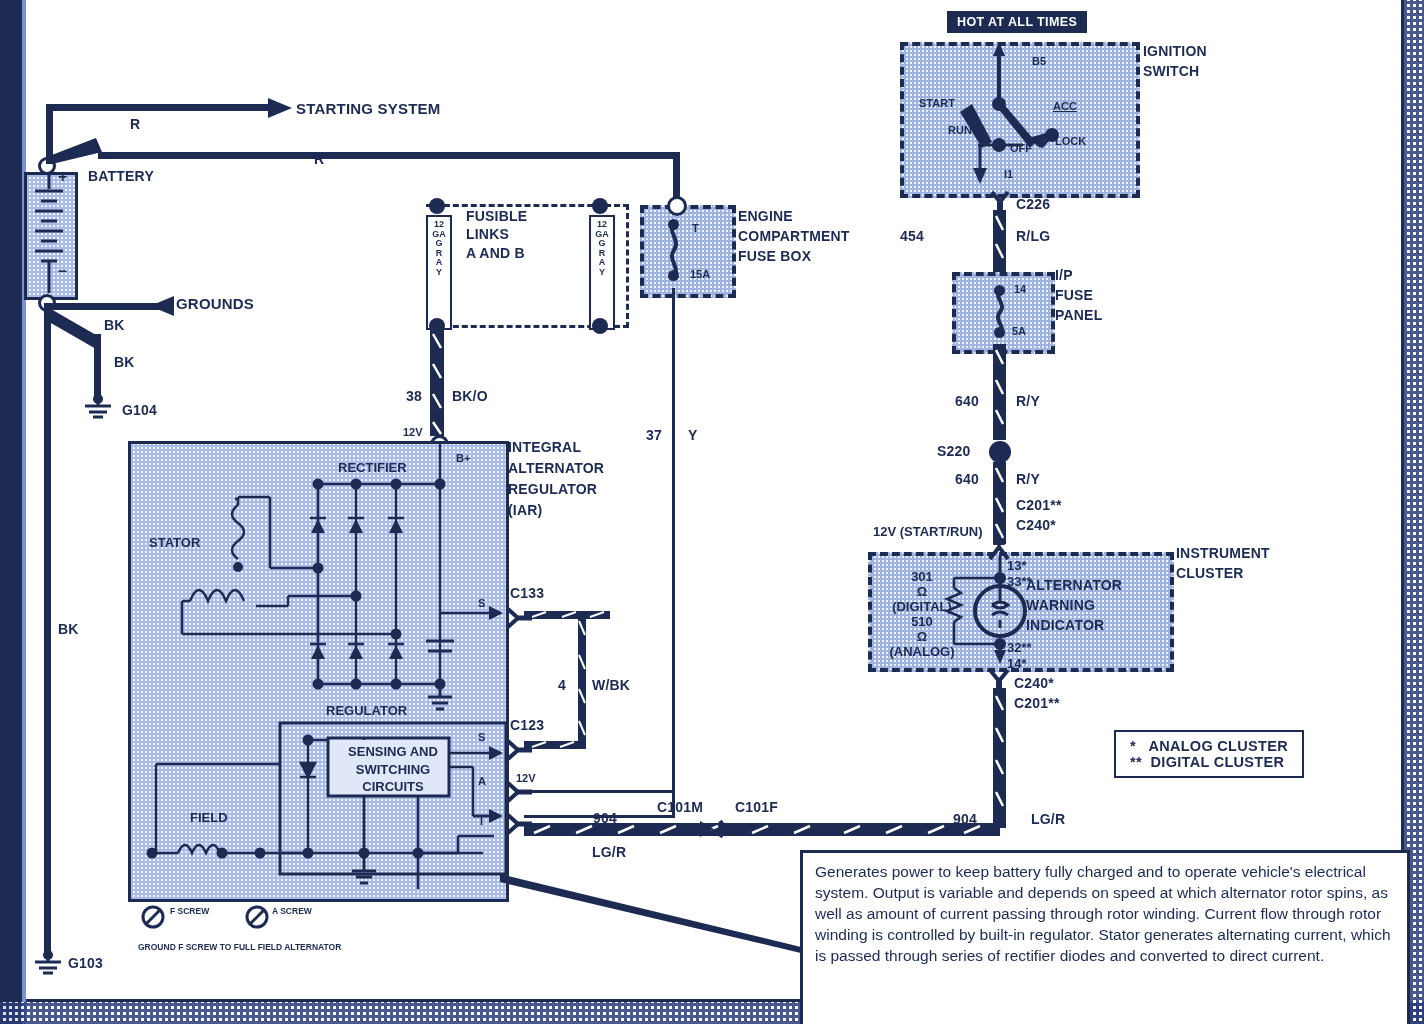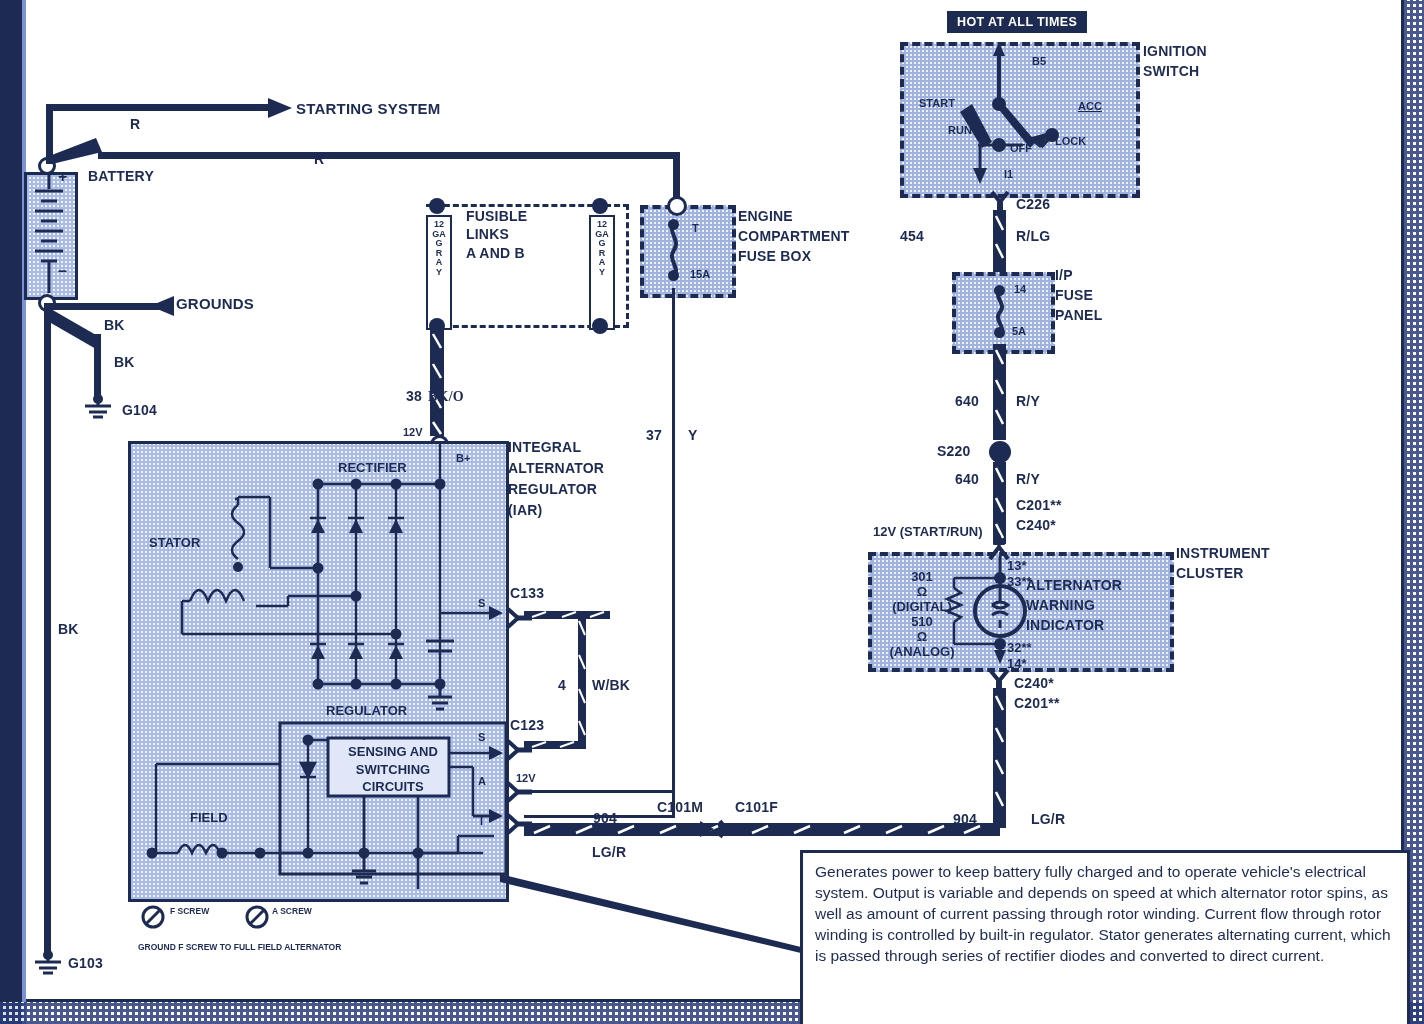--- a/index.html
+++ b/index.html
@@ -192,21 +192,21 @@
     <svg width="14" height="110">
         <g stroke="#ffffff" stroke-width="2.5" fill="none">
       <line x1="3" y1="8" x2="11" y2="22"></line>
           <line x1="3" y1="38" x2="11" y2="52"></line>
       <line x1="3" y1="68" x2="11" y2="82"></line>
           <line x1="3" y1="96" x2="11" y2="108"></line>
     </g>
       </svg>
   </div>
   <div class="abs lbl" style="left:406px;top:389px;">38</div>
-  <div class="abs lbl" style="left:428px;top:389px;font-family:Liberation Serif, serif;">BK/O</div>
+  <div class="abs lbl" style="left:452px;top:389px;">BK/O</div>
   <div class="abs sm" style="left:403px;top:426px;">12V</div>
   <div class="abs ring" style="left:430px;top:435px;width:13px;height:13px;"></div>
 
   <div class="abs dashbox" style="left:640px;top:205px;width:88px;height:85px;"></div>
   <div class="abs ring" style="left:667px;top:196px;width:14px;height:14px;"></div>
   <div class="abs dot" style="left:668px;top:219px;width:11px;height:11px;"></div>
   <div class="abs dot" style="left:668px;top:270px;width:11px;height:11px;"></div>
   <div class="abs" style="left:666px;top:224px;">
     <svg width="16" height="52">
         <path d="M8 0 C1 8, 15 16, 8 26 C1 36, 15 44, 8 52" stroke="#1d2a52" stroke-width="4" fill="none"></path>
@@ -247,21 +247,21 @@
 
       <line x1="80" y1="104" x2="80" y2="132" stroke="#1d2a52" stroke-width="3"></line>
       <polygon points="80,142 73,126 87,126" fill="#1d2a52"></polygon>
     </svg>
   </div>
   <div class="abs sm" style="left:1032px;top:55px;">B5</div>
   <div class="abs sm" style="left:919px;top:97px;">START</div>
   <div class="abs sm" style="left:948px;top:124px;">RUN</div>
   <div class="abs sm" style="left:1010px;top:142px;">OFF</div>
   <div class="abs sm" style="left:1055px;top:135px;">LOCK</div>
-  <div class="abs sm" style="left:1078px;top:100px;text-decoration:underline;">ACC</div>
+  <div class="abs sm" style="left:1053px;top:100px;text-decoration:underline;">ACC</div>
   <div class="abs sm" style="left:1004px;top:168px;">I1</div>
 
   <div class="abs lbl u" style="left:1143px;top:44px;">IGNITION</div>
   <div class="abs lbl u" style="left:1143px;top:64px;">SWITCH</div>
 
   <div class="abs" style="left:990px;top:190px;">
     <svg width="20" height="22">
         <path d="M2 2 L10 12 L18 2" stroke="#1d2a52" stroke-width="4" fill="none"></path>
       <line x1="10" y1="12" x2="10" y2="22" stroke="#1d2a52" stroke-width="6"></line>
       </svg>
@@ -418,20 +418,24 @@
     <svg width="32" height="24">
       <polygon points="0,3 14,11 0,19" fill="#1d2a52"></polygon>
       <path d="M20 3 L26 11 L20 19" stroke="#1d2a52" stroke-width="4" fill="none"></path>
     </svg>
   </div>
   <div class="abs lbl u" style="left:657px;top:800px;">C101M</div>
   <div class="abs lbl u" style="left:735px;top:800px;">C101F</div>
   <div class="abs lbl" style="left:593px;top:811px;">904</div>
   <div class="abs lbl" style="left:592px;top:845px;">LG/R</div>
 
+  <div class="abs" id="legend-box" style="left:1114px;top:730px;">
+    <div>*   ANALOG CLUSTER</div>
+    <div>**  DIGITAL CLUSTER</div>
+  </div>
 
   <div class="abs solidbox shade" style="left:128px;top:441px;width:375px;height:455px;"></div>
 
   <div class="abs lbl u" style="left:508px;top:440px;">INTEGRAL</div>
   <div class="abs lbl u" style="left:508px;top:461px;">ALTERNATOR</div>
   <div class="abs lbl u" style="left:508px;top:482px;">REGULATOR</div>
   <div class="abs lbl" style="left:508px;top:503px;">(IAR)</div>
 
   <div class="abs sm" style="left:456px;top:452px;">B+</div>
   <div class="abs xs" style="left:338px;top:460px;">RECTIFIER</div>

